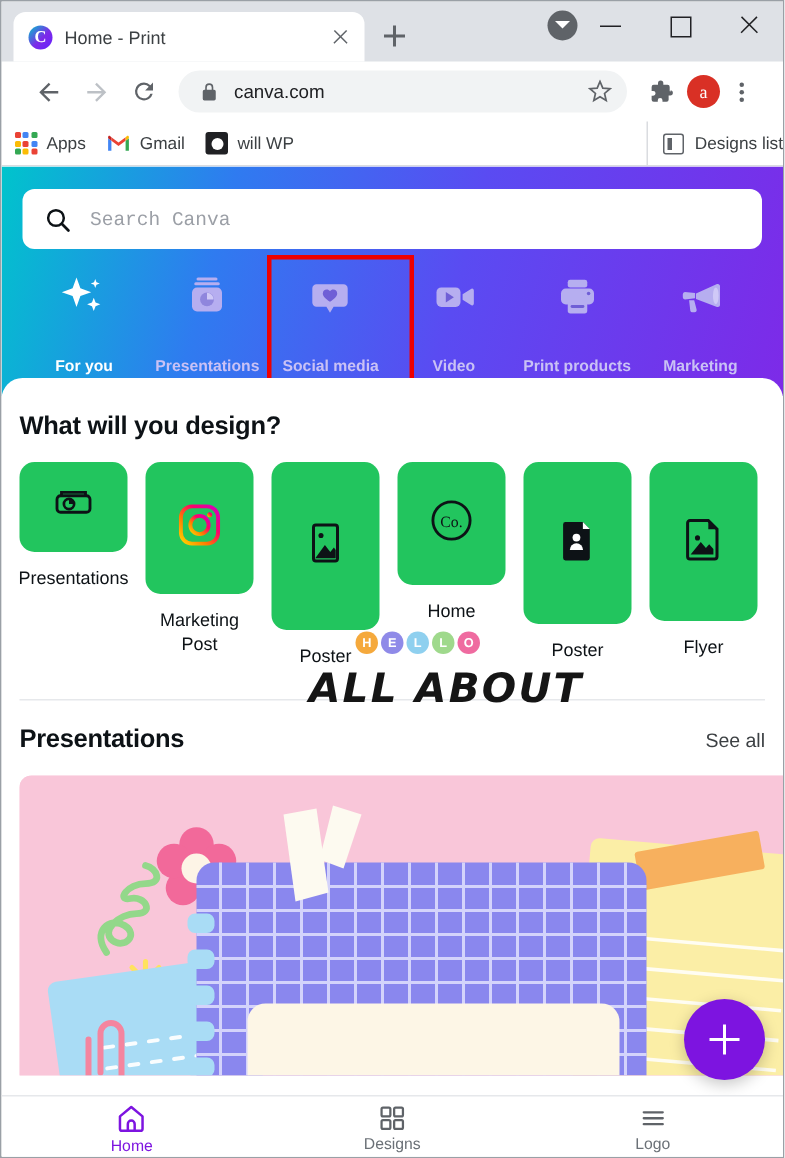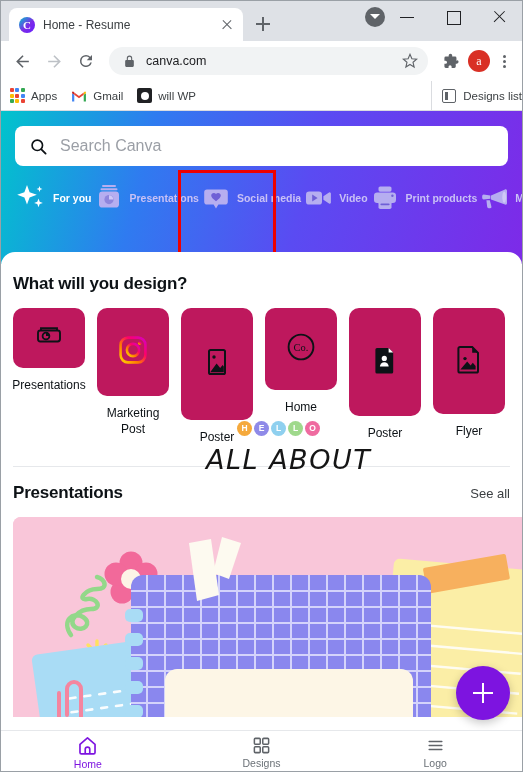--- a/index.html
+++ b/index.html
@@ -113,21 +113,21 @@
     width: 15px; height: 1.4px; background: #202124;
   }
   .wc-close::before { transform: rotate(45deg); }
   .wc-close::after { transform: rotate(-45deg); }
 
   .toolbar {
     height: 40px;
     background: #ffffff;
     display: flex;
     align-items: center;
-    padding: 0 6px;
+    padding: 0 16px;
     gap: 2px;
   }
   .tb-btn {
     width: 30px; height: 30px;
     display: flex; align-items: center; justify-content: center;
     color: #5f6368;
   }
   .tb-btn.disabled { color: #bdc1c6; }
   .omnibox {
     flex: 1 1 auto;
@@ -216,37 +216,37 @@
     height: 40px;
     background: #ffffff;
     border-radius: 8px;
     display: flex; align-items: center;
     padding: 0 14px;
     gap: 12px;
   }
   .search-input {
     border: none; outline: none;
     flex: 1 1 auto;
-    font-size: 16px;
-    font-family: Liberation Sans, sans-serif;
+    font-size: 13px;
+    font-family: Liberation Mono, monospace;
     color: #be185d;
     background: transparent;
   }
   .search-input::placeholder { color: #9b9fa6; }
 
   .nav-row {
     display: flex;
     margin-top: 12px;
     position: relative;
   }
   .nav-item {
     flex: 1 1 0;
-    display: flex; 
+    display: flex; flex-direction: column;
     align-items: center;
-    gap: 4px;
+    gap: 25px;
     padding-top: 5px;
   }
   .nav-icon { width: 34px; height: 30px; display: flex; align-items: center; justify-content: center; }
   .nav-label {
     font-size: 10.5px;
     font-weight: bold;
     color: #c9c1f5;
     white-space: nowrap;
   }
   .nav-item.active .nav-label { color: #ffffff; }
@@ -281,21 +281,21 @@
     padding: 14px 0 0 12px;
     height: 168px;
   }
   .dt-item {
     display: flex; flex-direction: column;
     align-items: center;
     flex: 0 0 auto;
     width: 72px;
   }
   .dt-card {
-    background: #be185d;
+    background: #22c55e;
     border-radius: 10px;
     width: 72px;
     display: flex; align-items: center; justify-content: center;
   }
   .dt-label {
     font-size: 12px;
     color: #0d1216;
     text-align: center;
     margin-top: 9px;
     line-height: 1.35;
@@ -352,21 +352,21 @@
   .bn-item.active .bn-label { color: #7d14e0; }
 </style>
 </head>
 <body>
 
 <div id="app">
 
   <div class="tabstrip">
     <div class="tab">
       <div class="tab-favicon"></div>
-      <div class="tab-title">Home - Resume</div>
+      <div class="tab-title">Home - Print</div>
       <div class="tab-close"></div>
     </div>
     <div class="newtab"></div>
     <div class="tab-chevron"></div>
 
     <div class="wincontrols">
       <div class="wc wc-min"></div>
       <div class="wc wc-max"></div>
       <div class="wc wc-close"></div>
     </div>
@@ -747,21 +747,21 @@
       </div>
 
       <div style="position:absolute; left:236px; top:169px; display:flex; gap:2px;">
         <span style="width:15px;height:15px;border-radius:50%;background:#f5a93c;color:#fff;font-size:8.5px;font-weight:bold;text-align:center;line-height:15px;">H</span>
         <span style="width:15px;height:15px;border-radius:50%;background:#8f8ae8;color:#fff;font-size:8.5px;font-weight:bold;text-align:center;line-height:15px;">E</span>
         <span style="width:15px;height:15px;border-radius:50%;background:#8fd0ef;color:#fff;font-size:8.5px;font-weight:bold;text-align:center;line-height:15px;">L</span>
         <span style="width:15px;height:15px;border-radius:50%;background:#9fd98c;color:#fff;font-size:8.5px;font-weight:bold;text-align:center;line-height:15px;">L</span>
         <span style="width:15px;height:15px;border-radius:50%;background:#ef6ba0;color:#fff;font-size:8.5px;font-weight:bold;text-align:center;line-height:15px;">O</span>
       </div>
 
-      <div style="position:absolute; left:205px; top:192px; font-size:27px; font-weight:normal;
+      <div style="position:absolute; left:205px; top:192px; font-size:27px; font-weight:bold;
                   font-style:italic; color:#151515; letter-spacing:1.5px;
                   font-family:'DejaVu Sans', sans-serif;">ALL ABOUT</div>
 
       <div class="fab"></div>
 
       <div class="bottom-nav">
 
         <div class="bn-item active">
           <span style="display:flex;">
             <svg width="21" height="21" viewBox="0 0 24 24">

